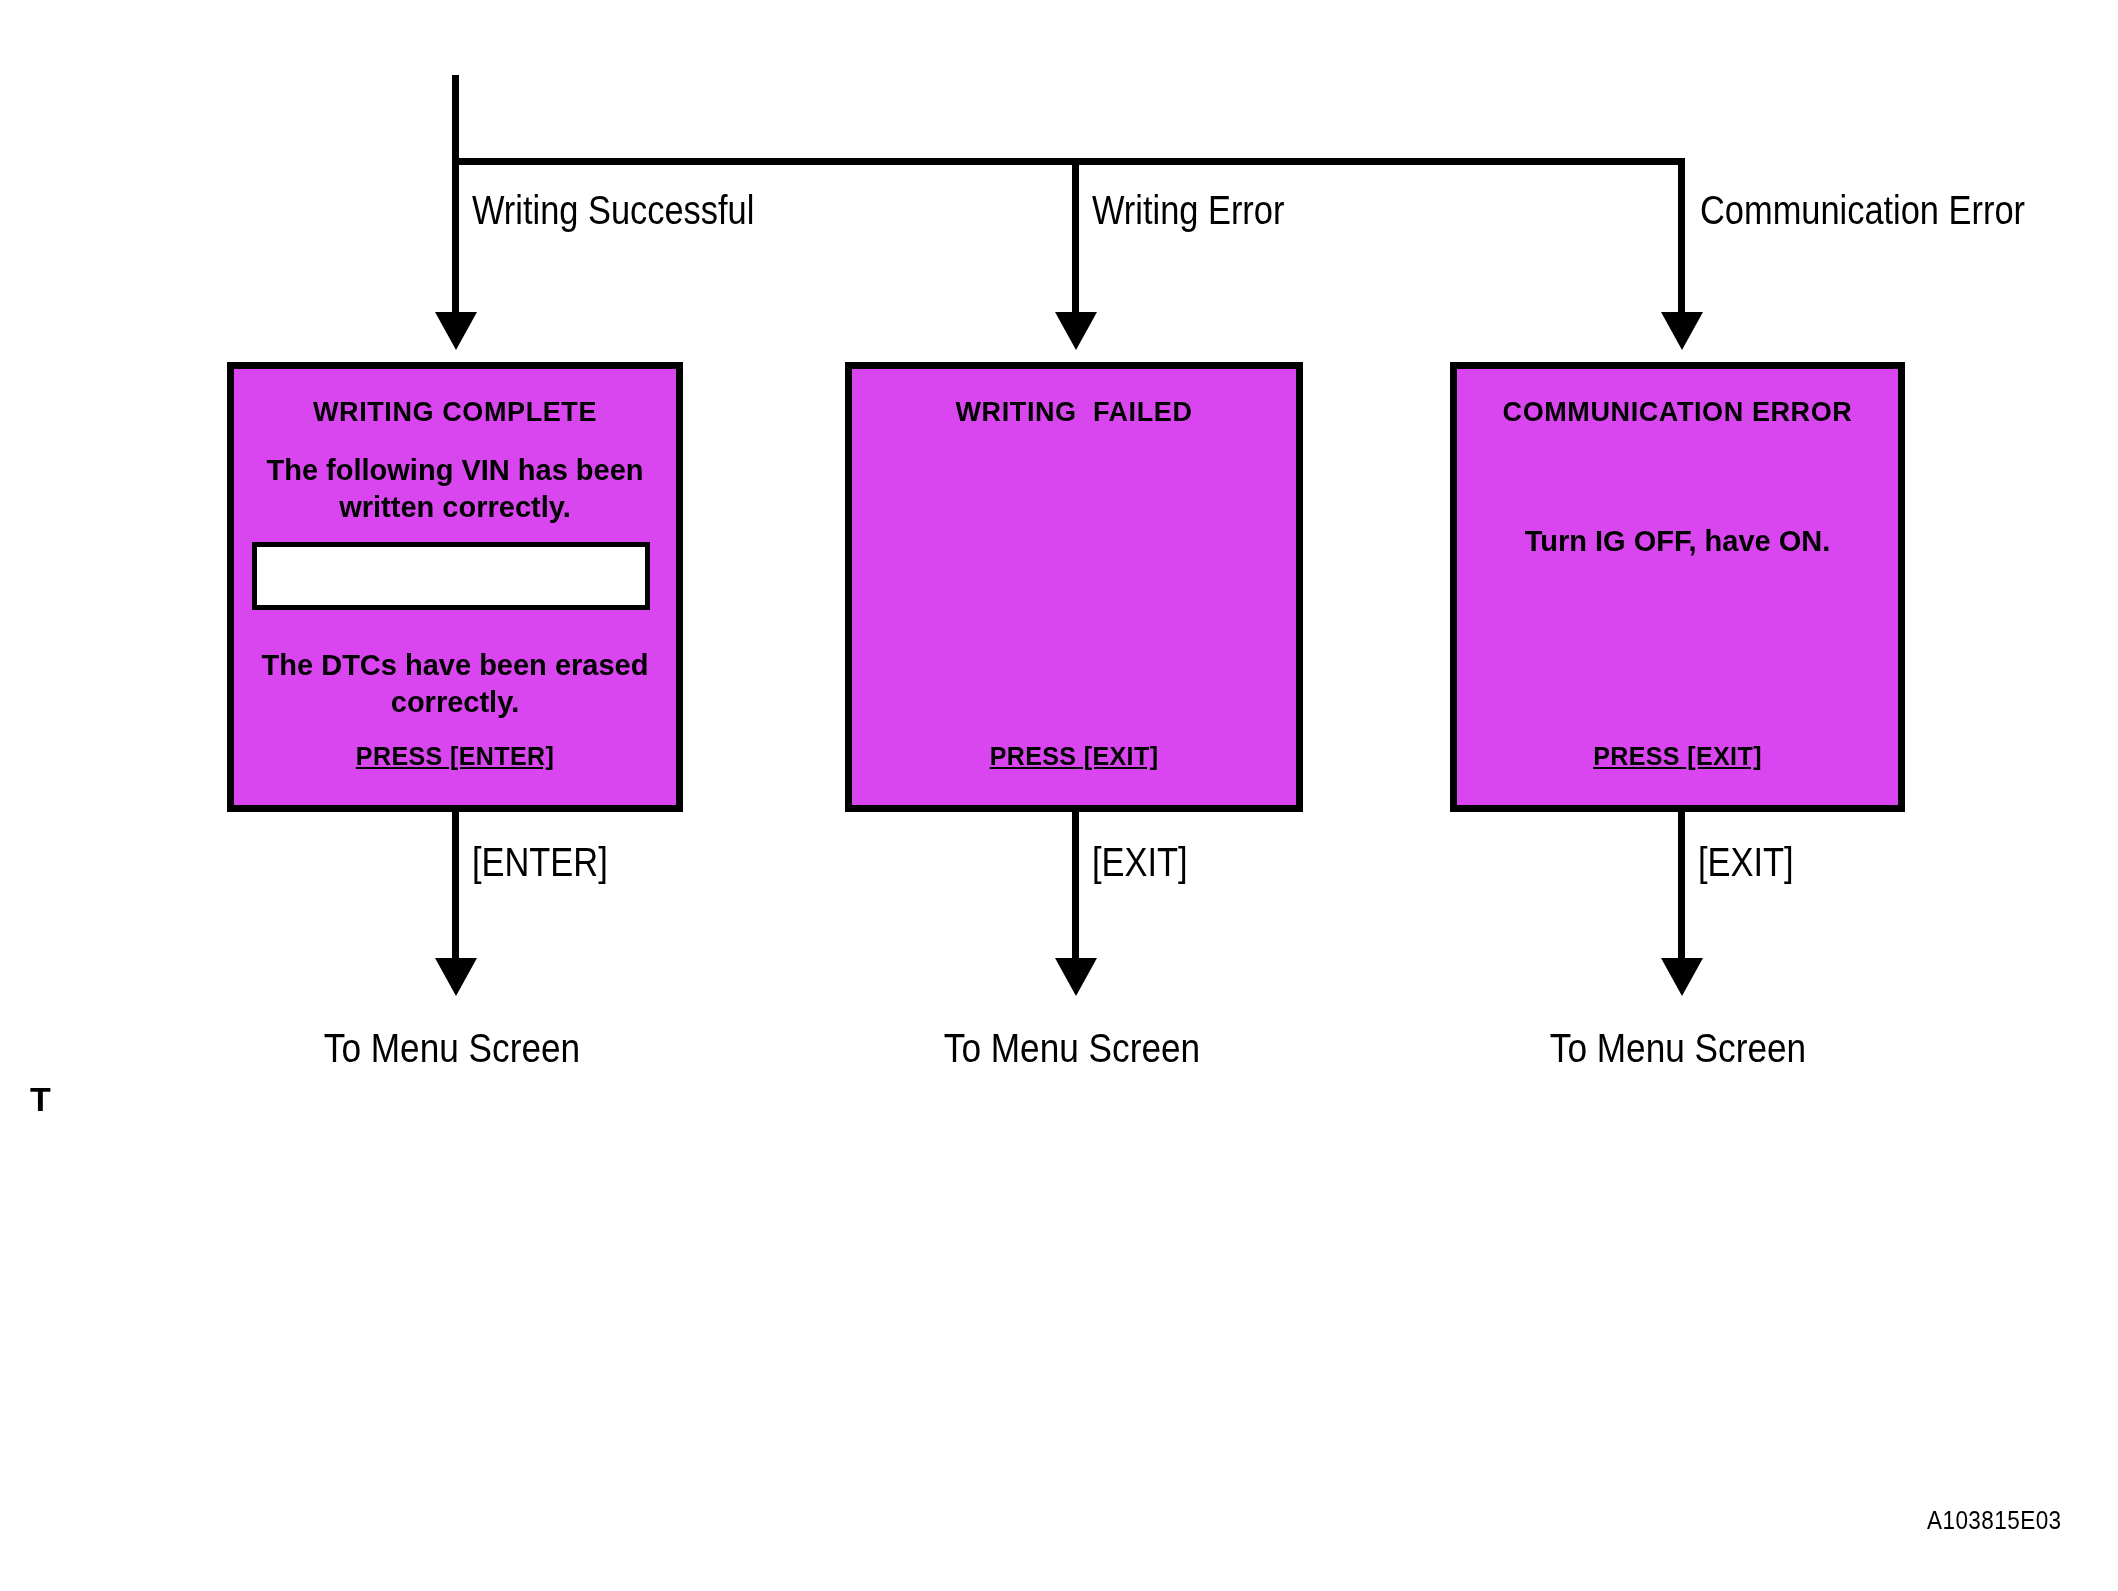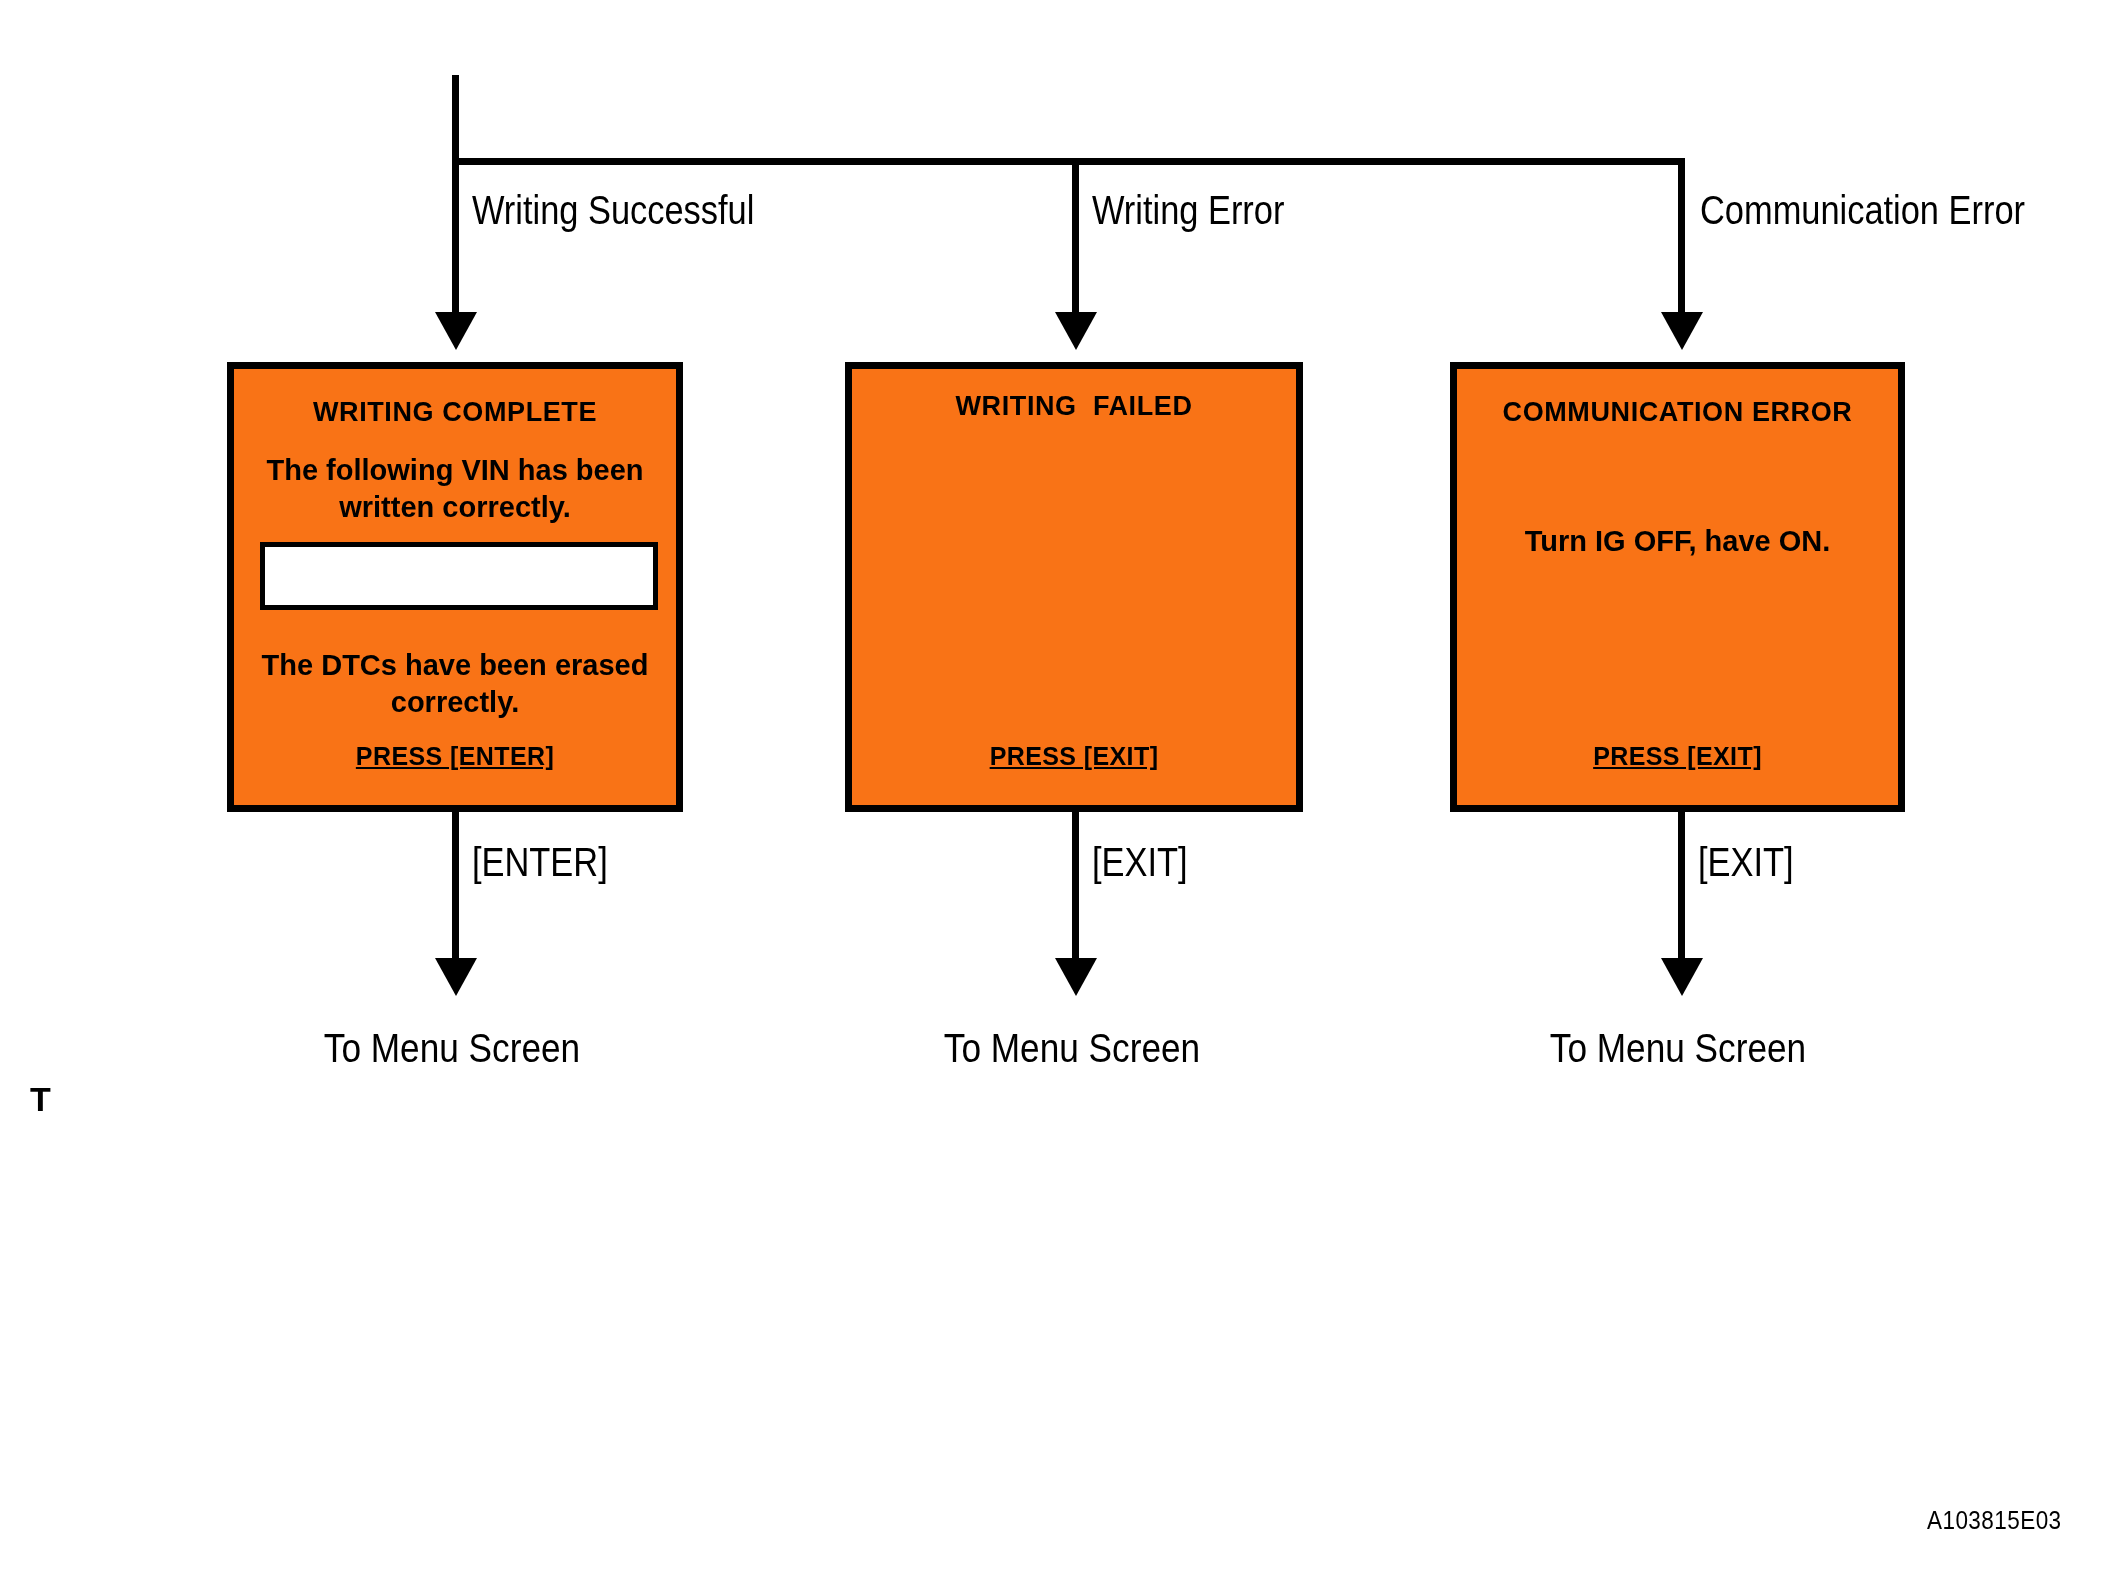--- a/index.html
+++ b/index.html
@@ -36,25 +36,25 @@
     height: 0;
     border-left: 21px solid transparent;
     border-right: 21px solid transparent;
     border-top: 38px solid #000000;
   }
 
   
   .screen-box {
     position: absolute;
     border: 7px solid #000000;
-    background: #f97316;
+    background: #d946ef;
     box-sizing: border-box;
     display: flex;
     flex-direction: column;
-    align-items: flex-end;
+    align-items: flex-start;
   }
   .screen-title {
     font-weight: bold;
     font-size: 27px;
     letter-spacing: 0.6px;
     text-align: center;
     white-space: pre;
     width: 100%;
   }
   .screen-body {
@@ -138,21 +138,21 @@
     <div class="screen-title" style="margin-top:6px;">WRITING COMPLETE</div>
     <div class="screen-body" style="margin-top:24px;">The following VIN has been
 written correctly.</div>
     <div class="vin-field" style="margin-top:16px; width:398px; height:68px;"></div>
     <div class="screen-body" style="margin-top:37px;">The DTCs have been erased
 correctly.</div>
     <div class="screen-footer" style="position:absolute; left:0; right:0; bottom:34px;">PRESS [ENTER]</div>
   </div>
 
   <div class="screen-box" style="left:845px; top:362px; width:458px; height:450px; padding:22px 18px 0 18px;">
-    <div class="screen-title" style="">WRITING  FAILED</div>
+    <div class="screen-title" style="margin-top:6px;">WRITING  FAILED</div>
     <div class="screen-footer" style="position:absolute; left:0; right:0; bottom:34px;">PRESS [EXIT]</div>
   </div>
 
   <div class="screen-box" style="left:1450px; top:362px; width:455px; height:450px; padding:22px 18px 0 18px;">
     <div class="screen-title" style="margin-top:6px;">COMMUNICATION ERROR</div>
     <div class="screen-body" style="margin-top:95px;">Turn IG OFF, have ON.</div>
     <div class="screen-footer" style="position:absolute; left:0; right:0; bottom:34px;">PRESS [EXIT]</div>
   </div>
 
   <div class="vline" style="left:452px; top:812px; height:152px;"></div>

